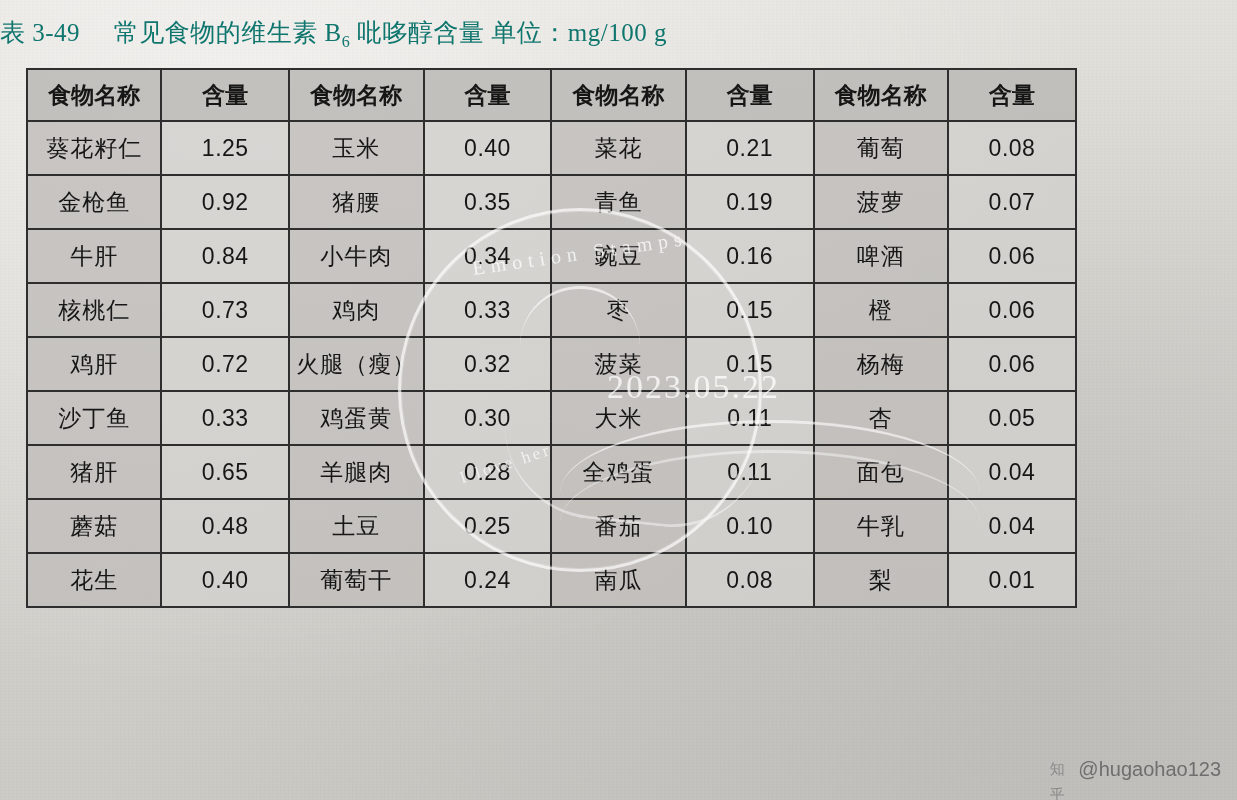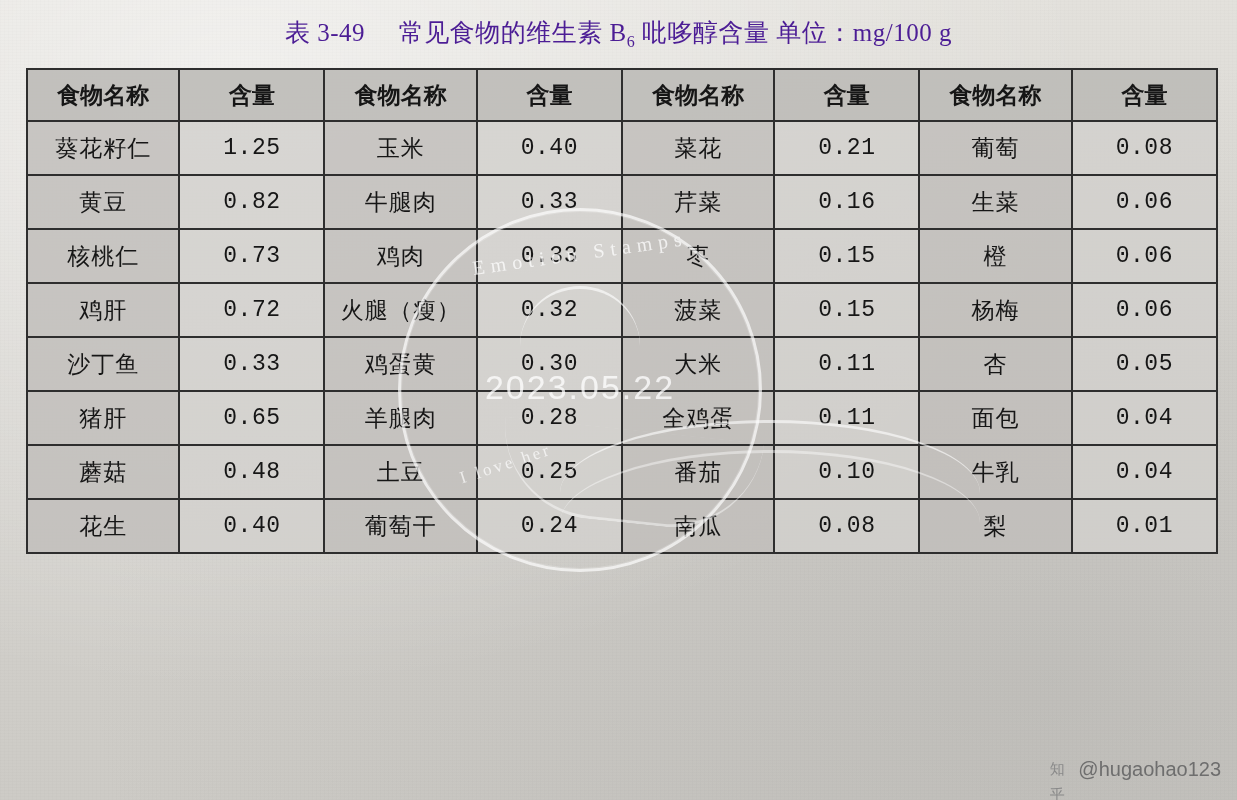--- a/index.html
+++ b/index.html
@@ -31,36 +31,36 @@
     background-image:
       repeating-linear-gradient(0deg, rgba(0,0,0,0.05) 0 1px, rgba(255,255,255,0) 1px 3px),
       repeating-linear-gradient(90deg, rgba(0,0,0,0.04) 0 1px, rgba(255,255,255,0) 1px 4px);
   }
 
   .caption {
     position: absolute;
     top: 16px;
     left: 0;
     width: 100%;
-    text-align: center;
+    text-align: left;
     font-size: 25px;
-    color: #4c1d95;
+    color: #0f766e;
     letter-spacing: .5px;
     white-space: nowrap;
   }
   .caption .sub {
     font-size: 16px;
     vertical-align: sub;
   }
 
   table.nutrition {
     position: absolute;
     top: 68px;
     left: 26px;
-    width: 1192px;
+    width: 1051px;
     border-collapse: collapse;
     table-layout: fixed;
     background: rgba(202,200,196,0.55);
   }
   table.nutrition th,
   table.nutrition td {
     border: 2px solid #2e2e2e;
     text-align: center;
     color: #161616;
     font-size: 23px;
@@ -73,21 +73,21 @@
     height: 50px;
     background: rgba(186,184,180,0.75);
   }
   table.nutrition td.name {
     background: rgba(190,188,184,0.65);
     letter-spacing: 1px;
     font-family: Liberation Serif, serif;
   }
   table.nutrition td.val {
     background: rgba(214,212,208,0.6);
-    font-family: Liberation Mono, monospace;
+    font-family: Liberation Sans, sans-serif;
     letter-spacing: .5px;
   }
   col.cname { width: 12.8%; }
   col.cval  { width: 12.2%; }
 
   
   .stamp {
     position: absolute;
     left: 380px;
     top: 190px;
@@ -113,25 +113,25 @@
     font-size: 20px;
     letter-spacing: 6px;
     font-family: "Liberation Serif", serif;
     transform: rotate(-8deg);
   }
   .stamp .date {
     position: absolute;
     top: 178px;
     left: 0;
     width: 100%;
-    text-align: center;
+    text-align: right;
     color: rgba(255,255,255,0.95);
     font-size: 34px;
     letter-spacing: 2px;
-    font-family: Liberation Sans, sans-serif;
+    font-family: Liberation Serif, serif;
   }
   .stamp .love {
     position: absolute;
     top: 240px;
     left: 0;
     width: 100%;
     text-align: center;
     color: rgba(255,255,255,0.85);
     font-size: 17px;
     letter-spacing: 3px;
@@ -239,27 +239,37 @@
       <td class="name">葵花籽仁</td>
       <td class="val">1.25</td>
       <td class="name">玉米</td>
       <td class="val">0.40</td>
       <td class="name">菜花</td>
       <td class="val">0.21</td>
       <td class="name">葡萄</td>
       <td class="val">0.08</td>
     </tr>
     <tr>
-      <td class="name">黄豆</td>
-      <td class="val">0.82</td>
-      <td class="name">牛腿肉</td>
-      <td class="val">0.33</td>
-      <td class="name">芹菜</td>
+      <td class="name">金枪鱼</td>
+      <td class="val">0.92</td>
+      <td class="name">猪腰</td>
+      <td class="val">0.35</td>
+      <td class="name">青鱼</td>
+      <td class="val">0.19</td>
+      <td class="name">菠萝</td>
+      <td class="val">0.07</td>
+    </tr>
+    <tr>
+      <td class="name">牛肝</td>
+      <td class="val">0.84</td>
+      <td class="name">小牛肉</td>
+      <td class="val">0.34</td>
+      <td class="name">豌豆</td>
       <td class="val">0.16</td>
-      <td class="name">生菜</td>
+      <td class="name">啤酒</td>
       <td class="val">0.06</td>
     </tr>
     <tr>
       <td class="name">核桃仁</td>
       <td class="val">0.73</td>
       <td class="name">鸡肉</td>
       <td class="val">0.33</td>
       <td class="name">枣</td>
       <td class="val">0.15</td>
       <td class="name">橙</td>

